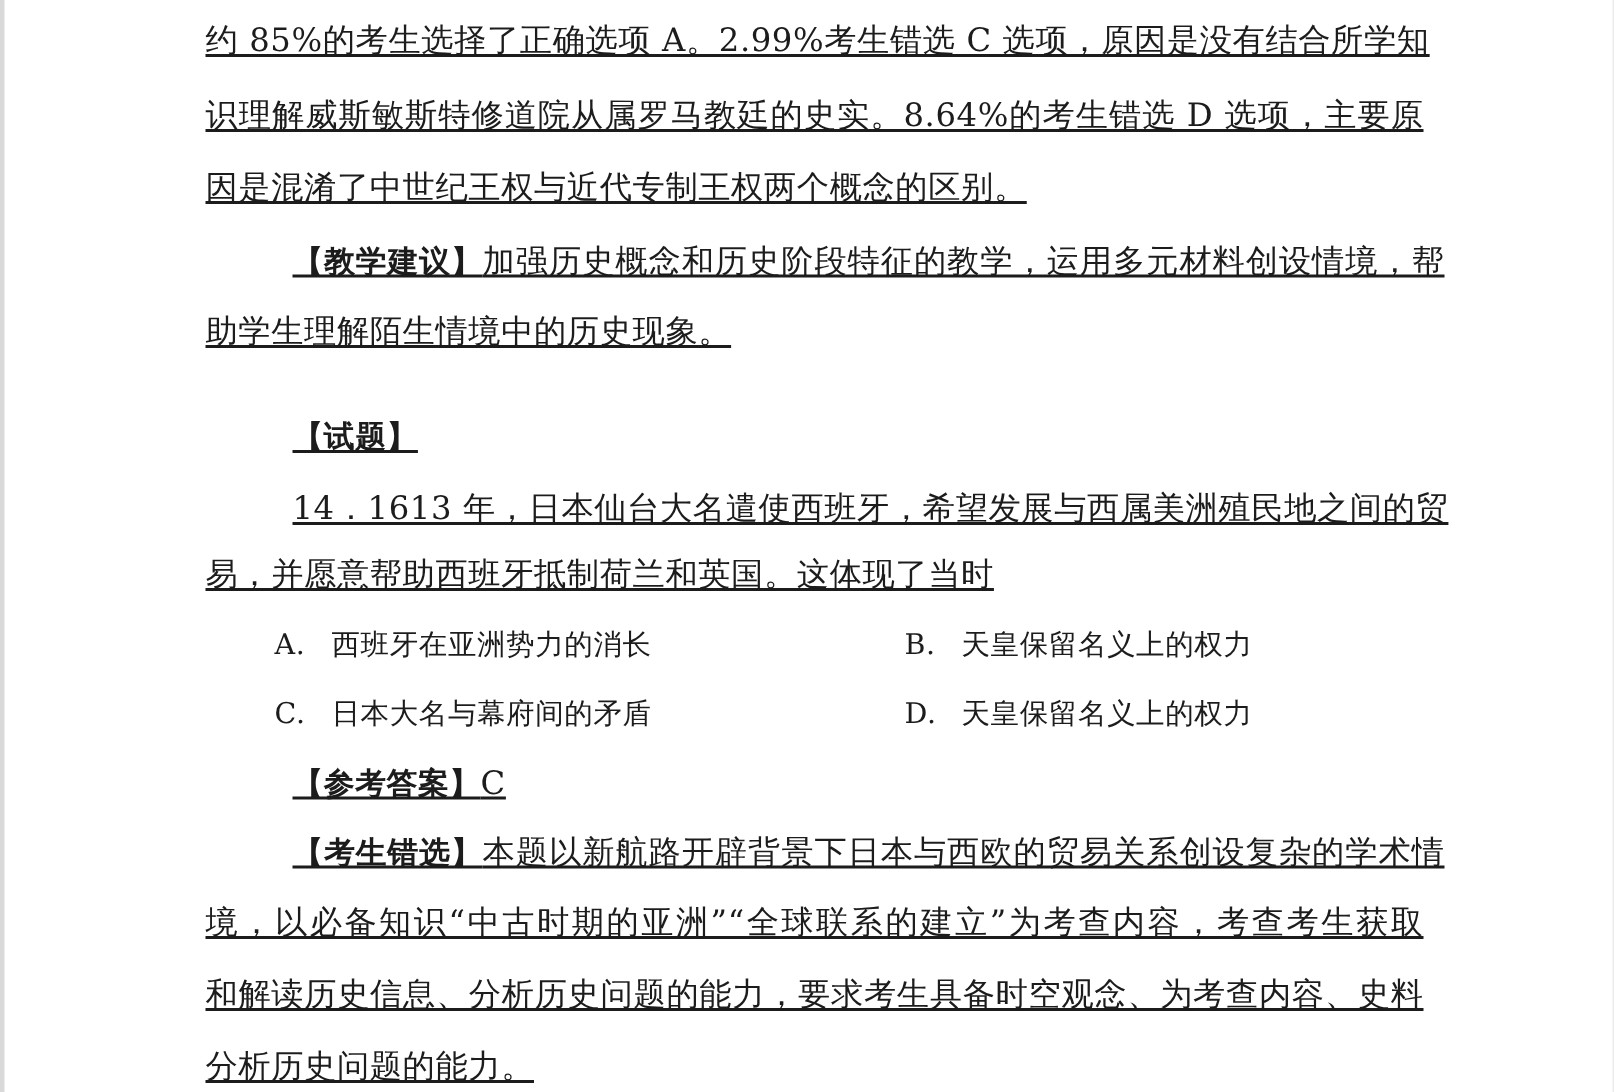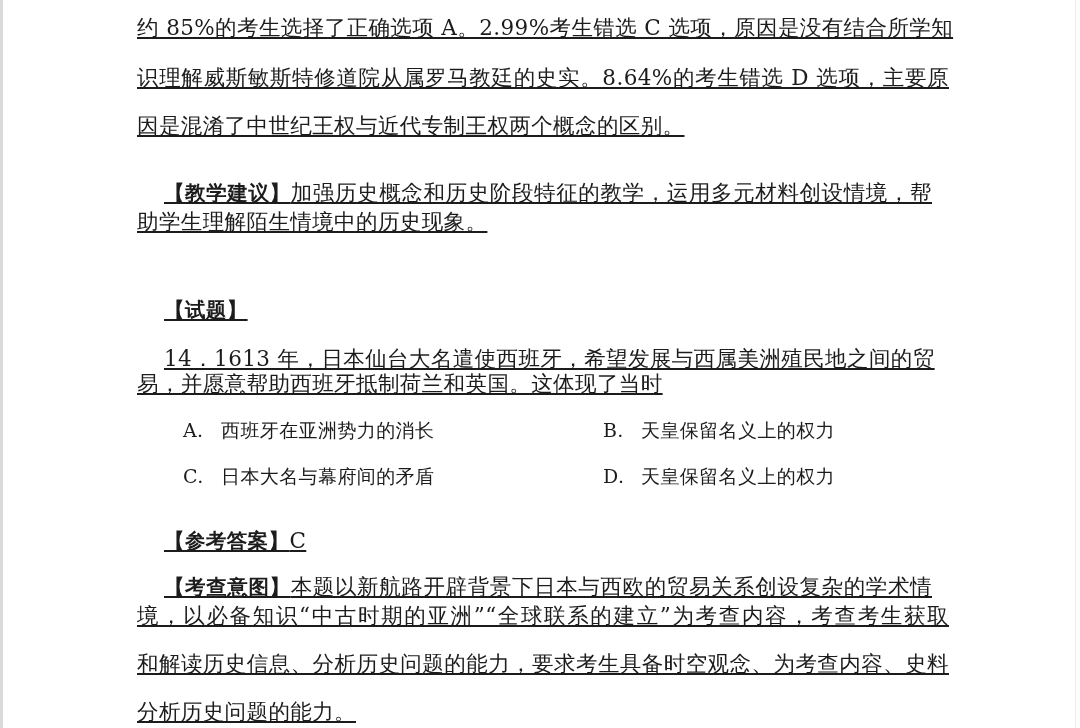--- a/index.html
+++ b/index.html
@@ -34,21 +34,21 @@
       height: 30px;
       line-height: 30px;
       font-size: 21.5px;
       white-space: nowrap;
       letter-spacing: 0.4px;
       text-align: justify;
       text-align-last: justify;
       text-decoration: underline;
     }
     .line.last { text-align-last: left; }
-    .line.indent { left: 164px; width: 768px; margin-top: 19px; }
+    .line.indent { left: 195px; width: 768px; }
     .heading { font-weight: bold; font-family: "DejaVu Sans", "Liberation Sans", sans-serif; font-size: 20.5px; }
     .option {
       position: absolute;
       height: 30px;
       line-height: 30px;
       font-size: 19px;
       white-space: nowrap;
       letter-spacing: 0.4px;
     }
     .option .letter {
@@ -90,17 +90,17 @@
   <div class="option" style="left:603px; top:461px">
     <span class="letter">D.</span><span>天皇保留名义上的权力</span>
   </div>
 </div>
 
 <div>
   <div class="line indent last" style="top:507px"><span class="heading">【参考答案】</span><span>C</span></div>
 </div>
 
 <div>
-  <div class="line indent" style="top:553px"><span class="heading">【考查意图】</span><span>本题以新航路开辟背景下日本与西欧的贸易关系创设复杂的学术情</span></div>
+  <div class="line indent" style="top:553px"><span class="heading">【考生错选】</span><span>本题以新航路开辟背景下日本与西欧的贸易关系创设复杂的学术情</span></div>
   <div class="line" style="top:601px">境，以必备知识“中古时期的亚洲”“全球联系的建立”为考查内容，考查考生获取</div>
   <div class="line" style="top:649px">和解读历史信息、分析历史问题的能力，要求考生具备时空观念、为考查内容、史料</div>
   <div class="line last" style="top:697px">分析历史问题的能力。</div>
 </div>
 
 </body></html>

